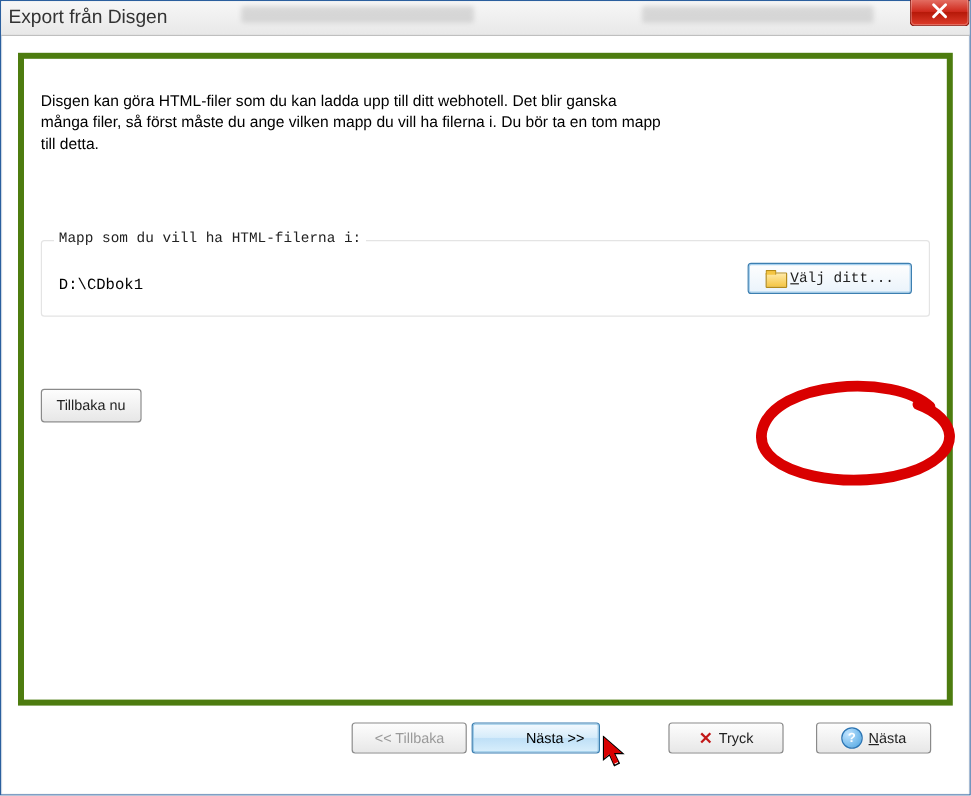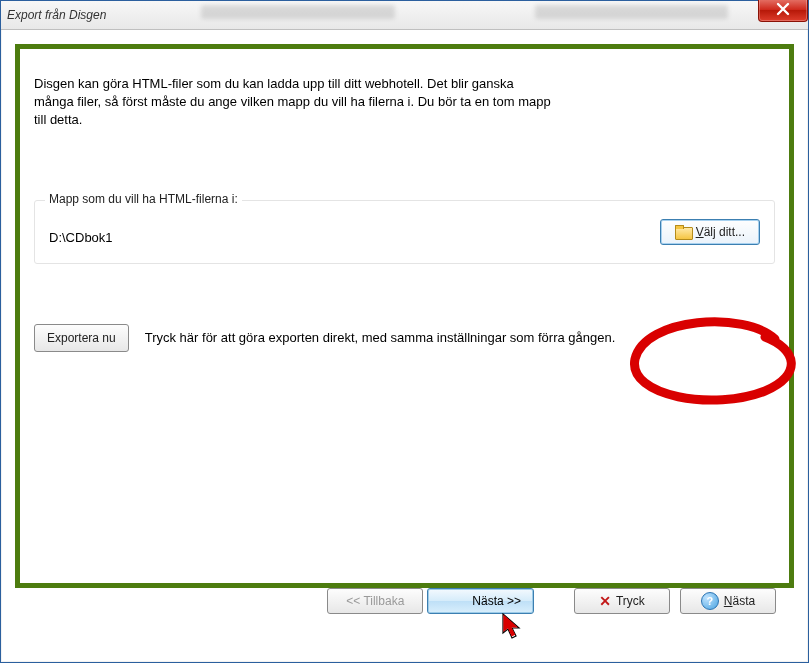--- a/index.html
+++ b/index.html
@@ -28,22 +28,21 @@
     height: 28px;
     background: linear-gradient(#f7f7f7, #e8e8e8);
     border-bottom: 1px solid #bfbfbf;
     display: flex;
     align-items: center;
     padding: 0 6px;
     position: relative;
   }
   .titlebar .title {
     color: #333;
-    font-size: 12px;
-    font-style: italic;
+    font-size: 16px;
   }
   .titlebar .blurred {
     position: absolute;
     left: 200px;
     right: 80px;
     top: 4px;
     height: 20px;
     display: flex;
     gap: 140px;
     opacity: 0.25;
@@ -102,20 +101,21 @@
     line-height: 1.4;
     max-width: 520px;
     margin-bottom: 70px;
   }
   .fieldset {
     border: 1px solid #e4e4e4;
     border-radius: 3px;
     padding: 18px 14px 18px 14px;
     position: relative;
     margin-bottom: 60px;
+    font-family: Liberation Mono, monospace;
   }
   .fieldset-label {
     position: absolute;
     top: -9px;
     left: 10px;
     background: #fff;
     padding: 0 4px;
     font-size: 12px;
     color: #222;
   }
@@ -187,23 +187,23 @@
     top: 270px;
     width: 170px;
     height: 90px;
     pointer-events: none;
   }
   .circle-annot svg { width:100%; height:100%; overflow:visible; }
 
   .footer {
     height: 54px;
     display: flex;
-    align-items: flex-start;
+    align-items: center;
     justify-content: flex-end;
-    gap: 10px;
+    gap: 27px;
     padding: 0 18px 6px 0;
   }
   .footer .nav-group {
     display: flex;
     gap: 4px;
     margin-right: 30px;
   }
   .footer .btn {
     min-width: 96px;
     justify-content: center;
@@ -276,23 +276,22 @@
           <span class="path-value">D:\CDbok1</span>
           <button class="btn choose-btn">
             <span class="folder-icon"></span>
             <span class="underline-first">Välj ditt...</span>
           </button>
         </div>
       </div>
 
       <div class="export-row">
         <button class="btn export-btn">
-          <span>Exportera nu</span>
+          <span>Tillbaka nu</span>
         </button>
-        <span class="export-hint">Tryck här för att göra exporten direkt, med samma inställningar som förra gången.</span>
       </div>
 
       <div class="circle-annot">
         <svg viewBox="0 0 170 90">
           <path d="M150 20 C 120 -8, 20 -2, 10 40 C 2 78, 90 92, 140 72 C 178 56, 172 30, 140 18" fill="none" stroke="#d90000" stroke-width="9" stroke-linecap="round"></path>
         </svg>
       </div>
 
     </div>
 

